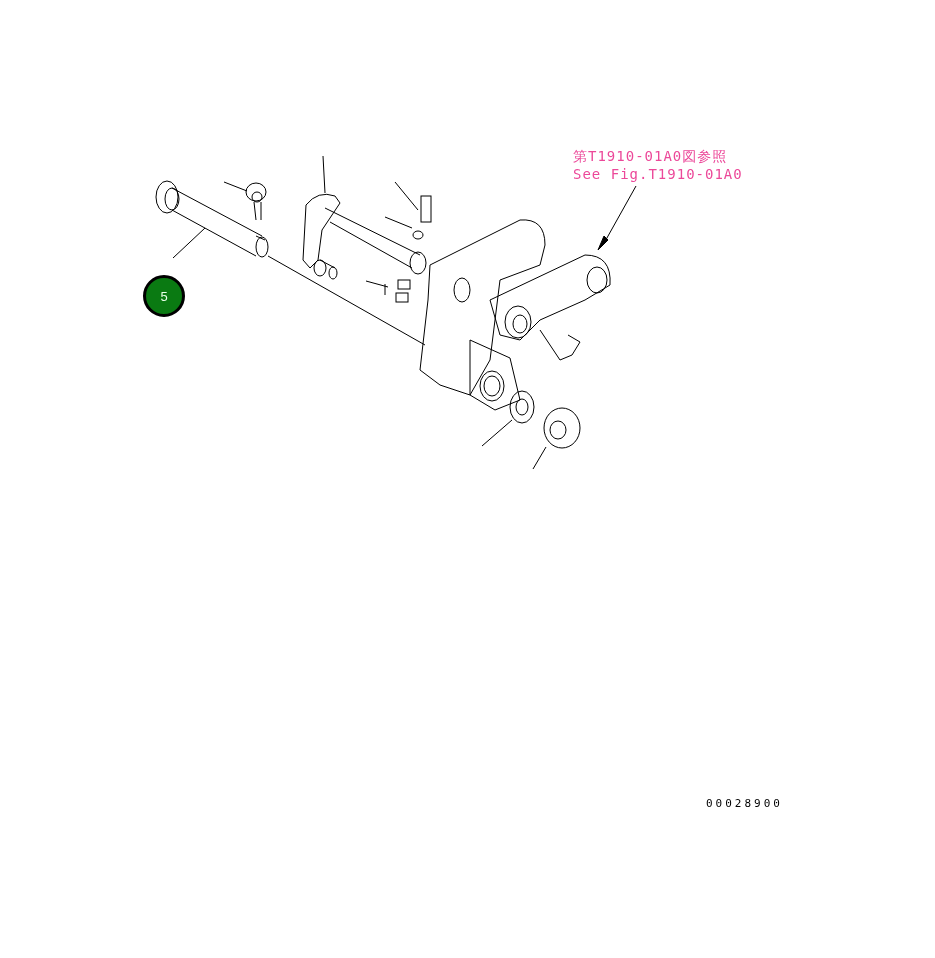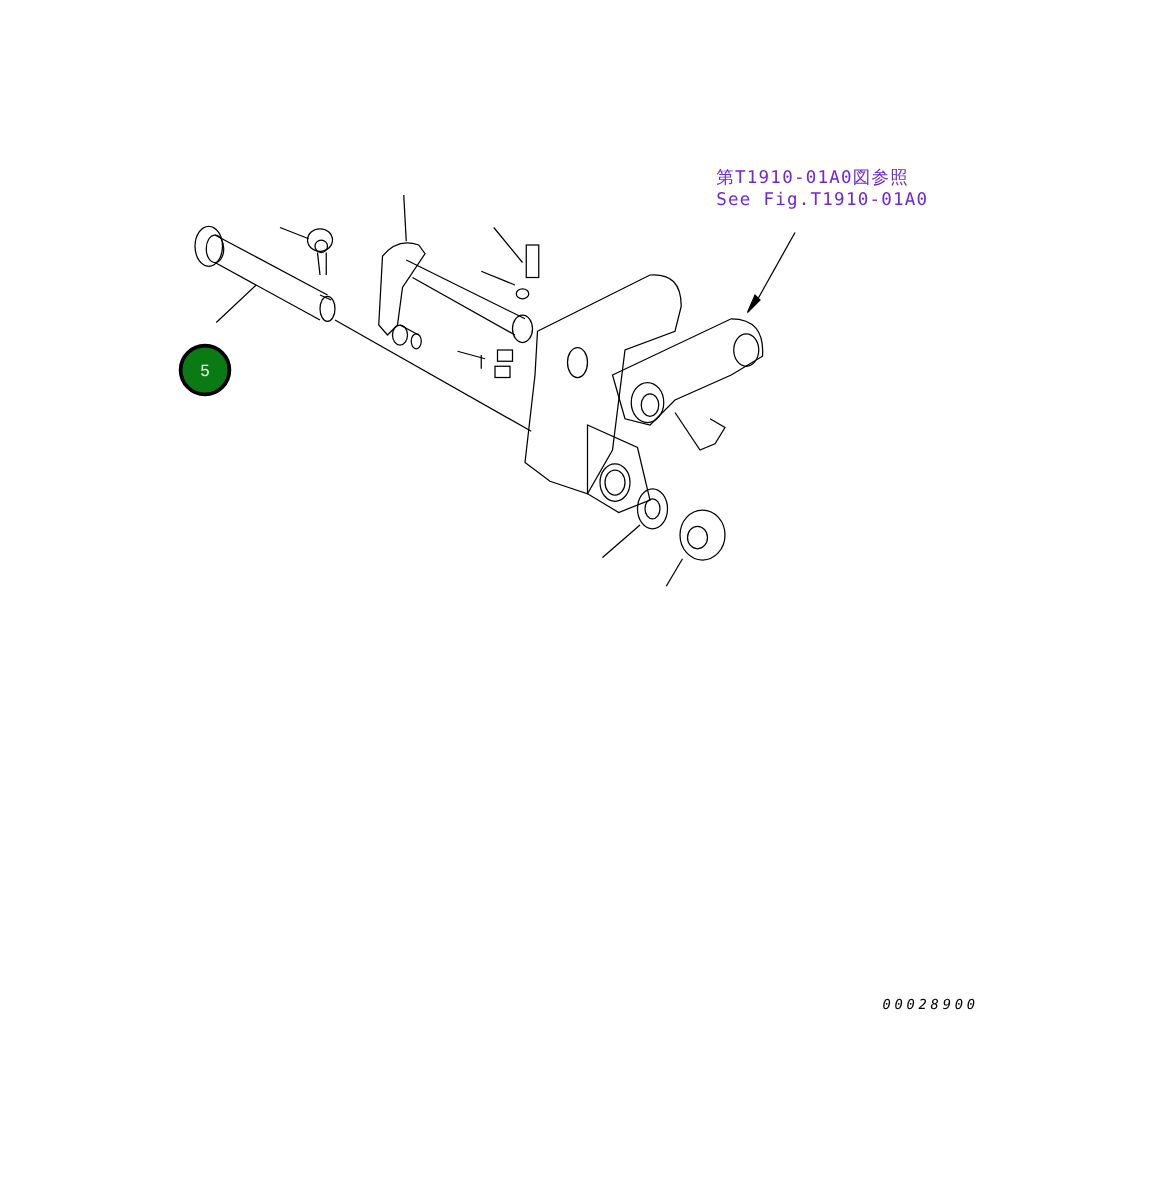--- a/index.html
+++ b/index.html
@@ -1,21 +1,21 @@
 <!DOCTYPE html>
 <html><head>
 <meta charset="utf-8">
 <style>
   html, body { margin:0; padding:0; background:#ffffff; }
   body { width:935px; height:958px; position:relative; overflow:hidden; font-family:"DejaVu Sans Mono", monospace; }
   .drawing { position:absolute; left:0; top:0; width:935px; height:958px; }
-  .ref-note { position:absolute; left:573px; top:133px; font-family:"DejaVu Sans Mono", monospace; font-size:14px; line-height:18px; color:#6d28d9; letter-spacing:1px; }
+  .ref-note { position:absolute; left:573px; top:147px; font-family:"DejaVu Sans Mono", monospace; font-size:14px; line-height:18px; color:#ec4899; letter-spacing:1px; }
   .ref-note div { white-space:nowrap; }
   .callout { position:absolute; left:143px; top:275px; width:36px; height:36px; border-radius:50%; background:#0a7a12; border:3px solid #000; color:#e8ffe8; font-family:"Liberation Sans", sans-serif; font-size:13px; display:flex; align-items:center; justify-content:center; cursor:pointer; }
-  .drawing-id { position:absolute; left:706px; top:797px; font-family:"DejaVu Sans Mono", monospace; font-size:11px; letter-spacing:3px; color:#000;font-style:italic; }
+  .drawing-id { position:absolute; left:706px; top:797px; font-family:"DejaVu Sans Mono", monospace; font-size:11px; letter-spacing:3px; color:#000; }
 </style>
 </head>
 <body>
 
 <svg class="drawing" viewBox="0 0 935 958" xmlns="http://www.w3.org/2000/svg" fill="none" stroke="#000" stroke-width="1">
 
   <g>
     <ellipse cx="167" cy="197" rx="11" ry="16"></ellipse>
     <ellipse cx="172" cy="199" rx="7" ry="11"></ellipse>
     <line x1="172" y1="188" x2="262" y2="236"></line>

